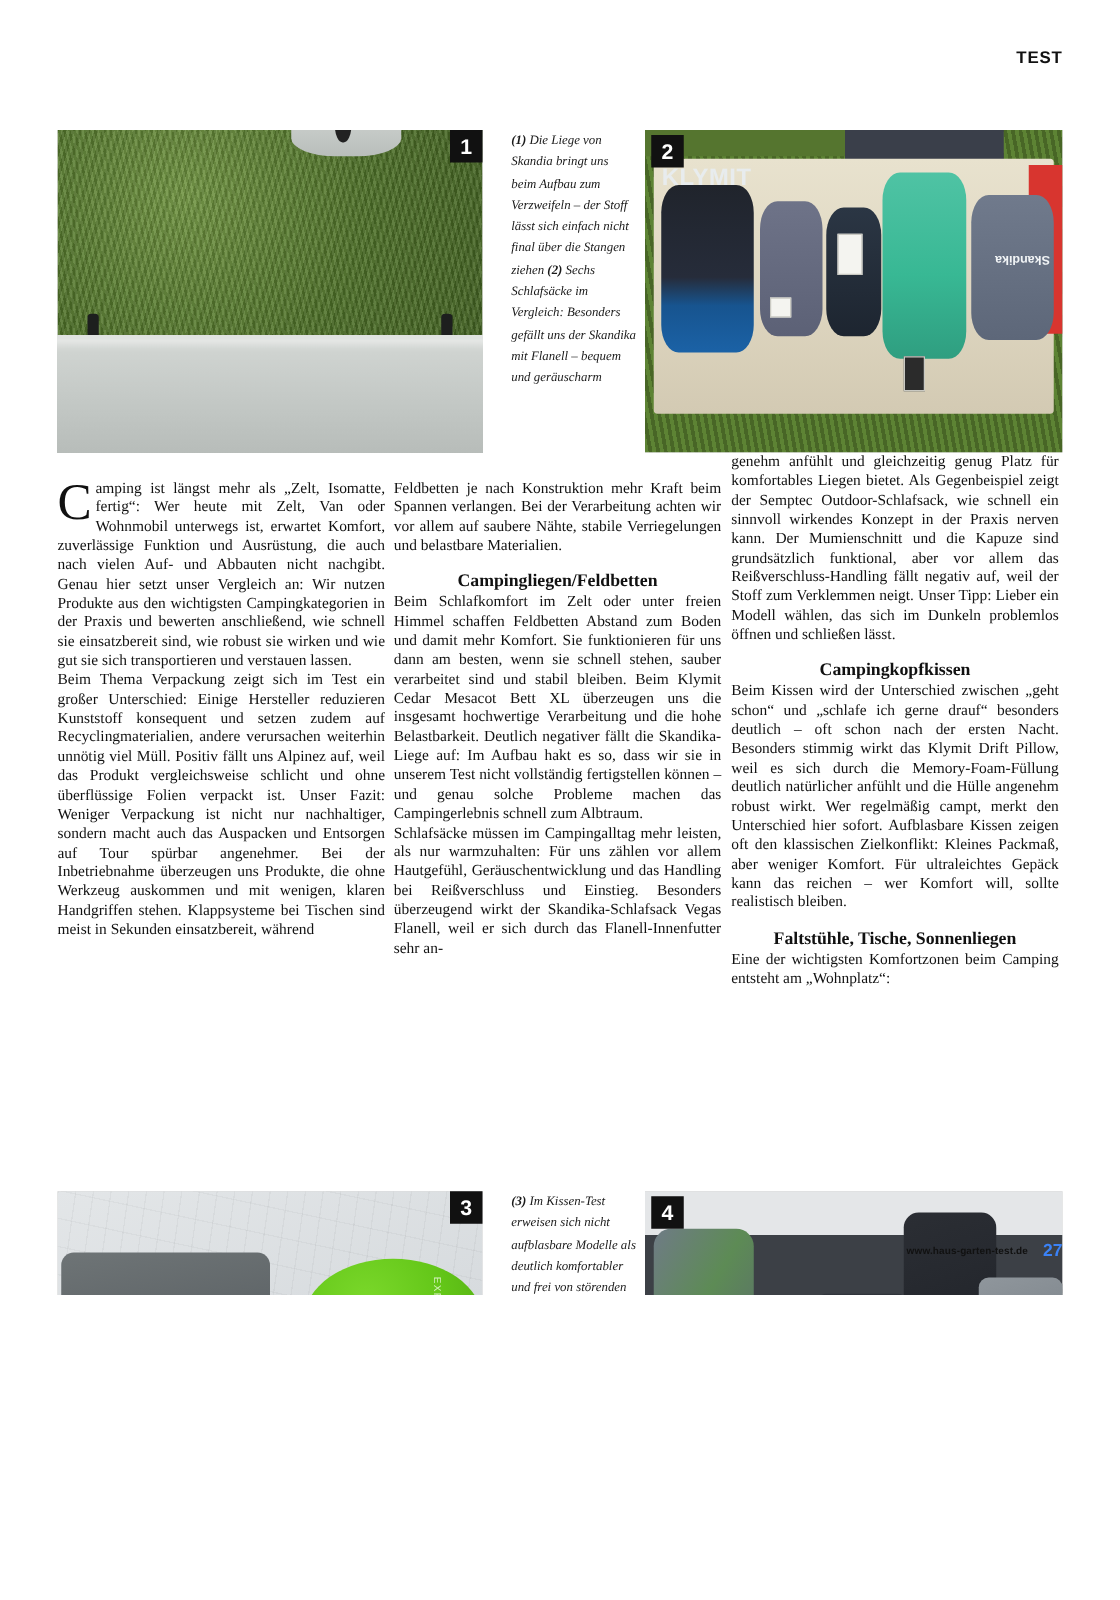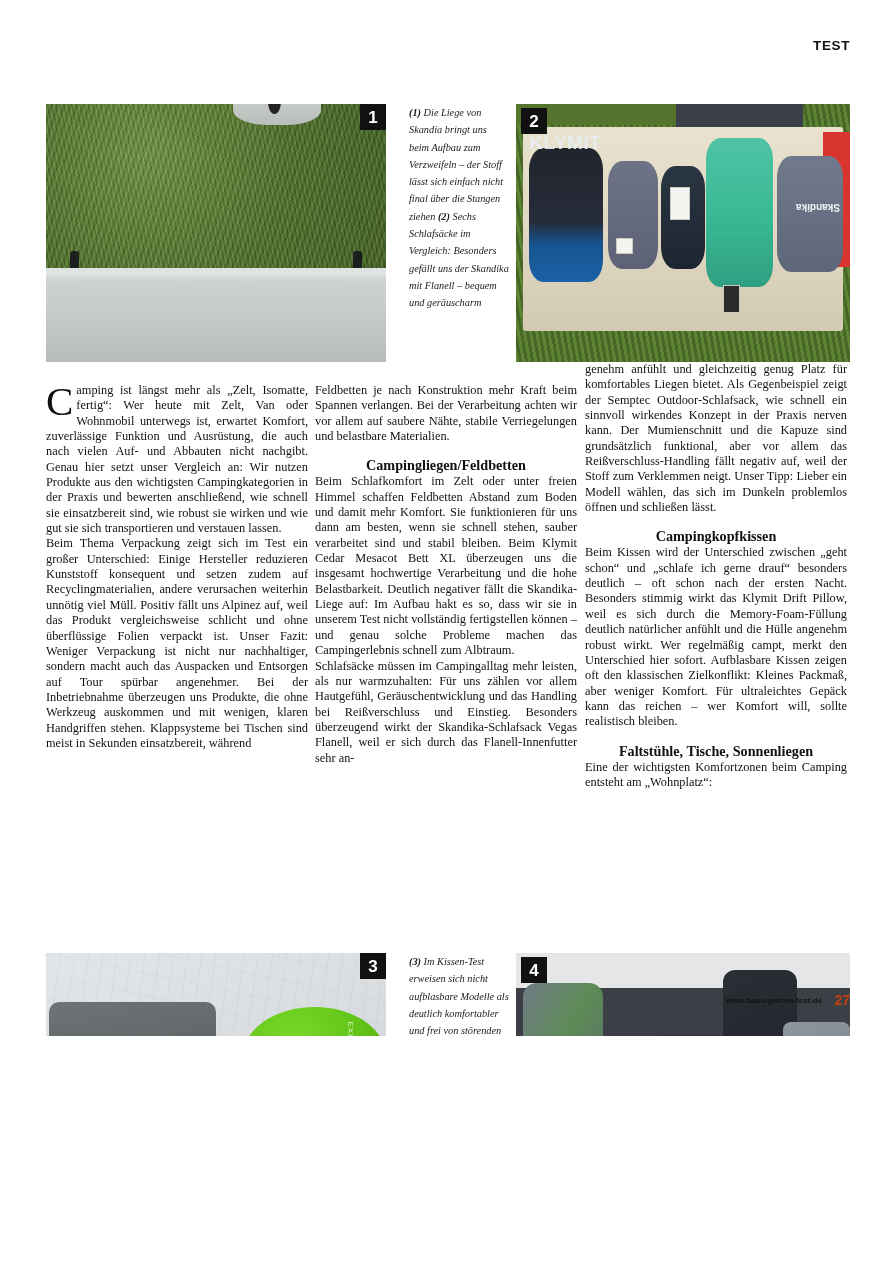--- a/index.html
+++ b/index.html
@@ -209,21 +209,21 @@
   }
 
   
   .footer { position:absolute; right: 46px; bottom: 28px; display:flex; align-items:center; gap: 12px; }
   .footer-url {
     font-family:"Liberation Sans", sans-serif; font-weight:bold;
     font-size: 8px; color:#111; letter-spacing:.1px;
   }
   .footer-page {
     font-family:"Liberation Sans", sans-serif; font-weight:bold;
-    font-size: 14px; color:#c2410c;
+    font-size: 14px; color:#3b82f6;
   }
 </style>
 </head>
 <body>
 
 <div class="page">
 
   <div class="header">
     <div class="header-test">TEST</div>
   </div>

